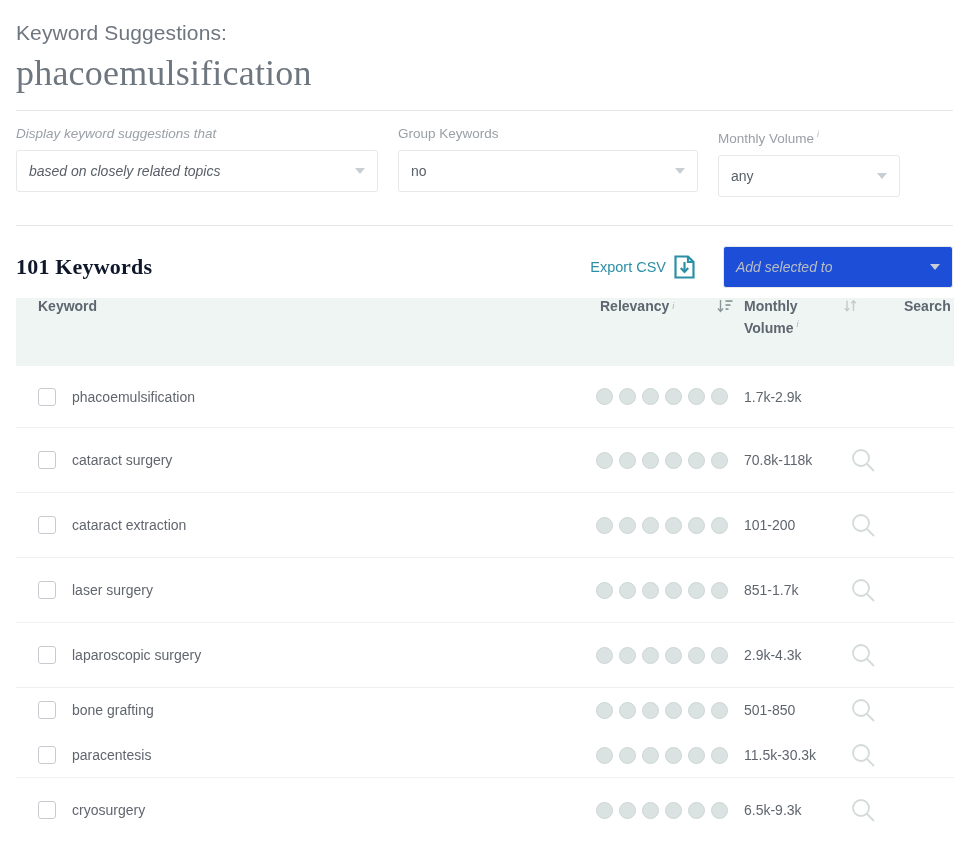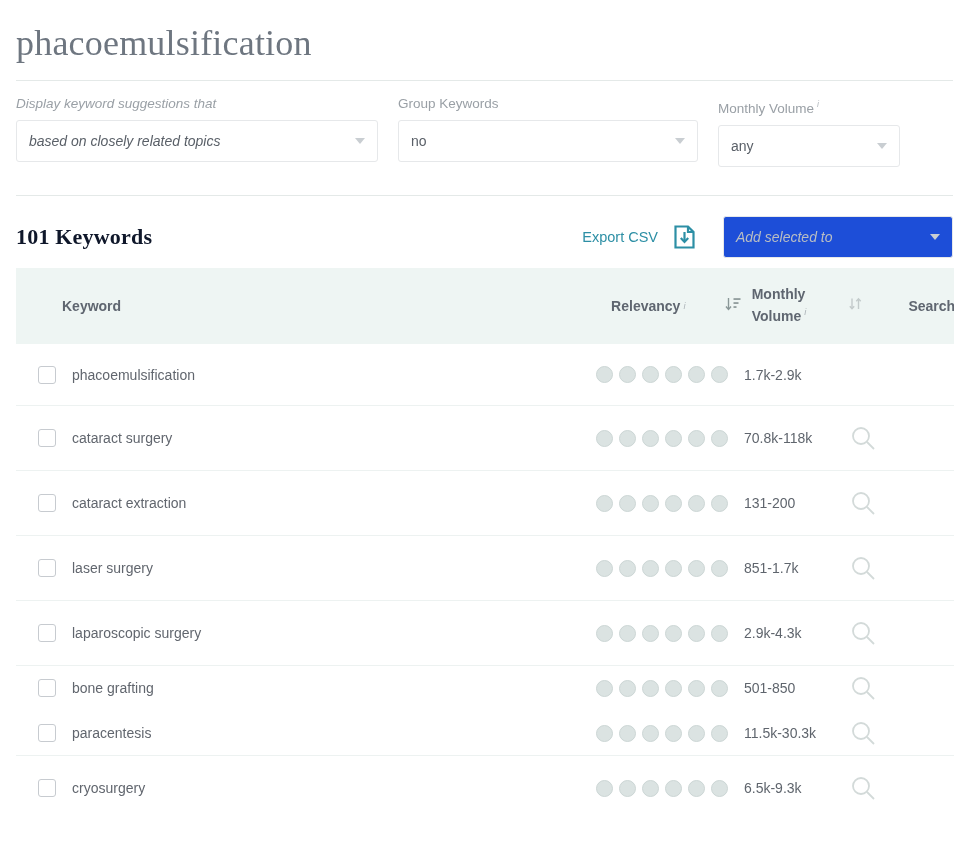--- a/index.html
+++ b/index.html
@@ -102,21 +102,21 @@
     font-weight: bold;
     font-size: 22px;
     color: #0f172a;
     letter-spacing: .2px;
   }
   .toolbar-spacer { flex: 1; }
 
   .export-link {
     display: flex;
     align-items: center;
-    gap: 16px;
+    gap: 8px;
     color: #2d8fa5;
     font-size: 14.5px;
     cursor: pointer;
     margin-right: 28px;
   }
   .dl-icon { display: block; }
 
   .addto-box {
     width: 230px;
     height: 42px;
@@ -133,27 +133,26 @@
     font-size: 14px;
     font-style: italic;
     color: #b9bec3;
   }
 
   
   .table { margin: 8px 16px 0 16px; width: 938px; }
 
   .thead {
     background: #eef5f3;
-    height: 76px;
-    display: flex;
-    align-items: center;
+    height: 68px;
+    display: flex;
+    align-items: flex-start;
     font-size: 14px;
     font-weight: bold;
     color: #5f6670;
-    padding-left: 24px;
   }
   .th { display: flex; align-items: center; }
   .th-keyword { width: 570px; padding-left: 22px; }
   .th-relevancy {
     width: 120px;
     justify-content: flex-start;
     padding-left: 14px;
     white-space: nowrap;
   }
   .th-sorticon { width: 38px; display: flex; align-items: center; justify-content: center; cursor: pointer; }
@@ -206,20 +205,21 @@
   .mag { display: block; cursor: pointer; }
 
   .clip { overflow: hidden; }
 </style>
 </head>
 <body>
 
 <div class="page">
 
   <div class="title-block">
+    <div class="title-eyebrow">Keyword Suggestions:</div>
     <div class="title-main">phacoemulsification</div>
   </div>
   <div class="hr hr-top"></div>
 
   <div class="filters">
 
     <div class="filter f1">
       <div class="filter-label">Display keyword suggestions that</div>
       <div class="select-box">
         <span class="val">based on closely related topics</span>
@@ -359,21 +359,21 @@
           </div>
           <div class="cell c-keyword">cataract extraction</div>
           <div class="cell c-dots">
             <span class="dot"></span>
             <span class="dot"></span>
             <span class="dot"></span>
             <span class="dot"></span>
             <span class="dot"></span>
             <span class="dot"></span>
           </div>
-          <div class="cell c-volume">131-200</div>
+          <div class="cell c-volume">101-200</div>
           <div class="cell c-search">
             <span>
               <svg class="mag" width="26" height="26" viewBox="0 0 26 26">
                 <circle cx="11" cy="11" r="8" fill="none" stroke="#d3dad9" stroke-width="1.8"></circle>
                 <path d="M17 17 L24 24" stroke="#d3dad9" stroke-width="1.8"></path>
               </svg>
             </span>
           </div>
           <div class="row-divider"></div>
         </div>

